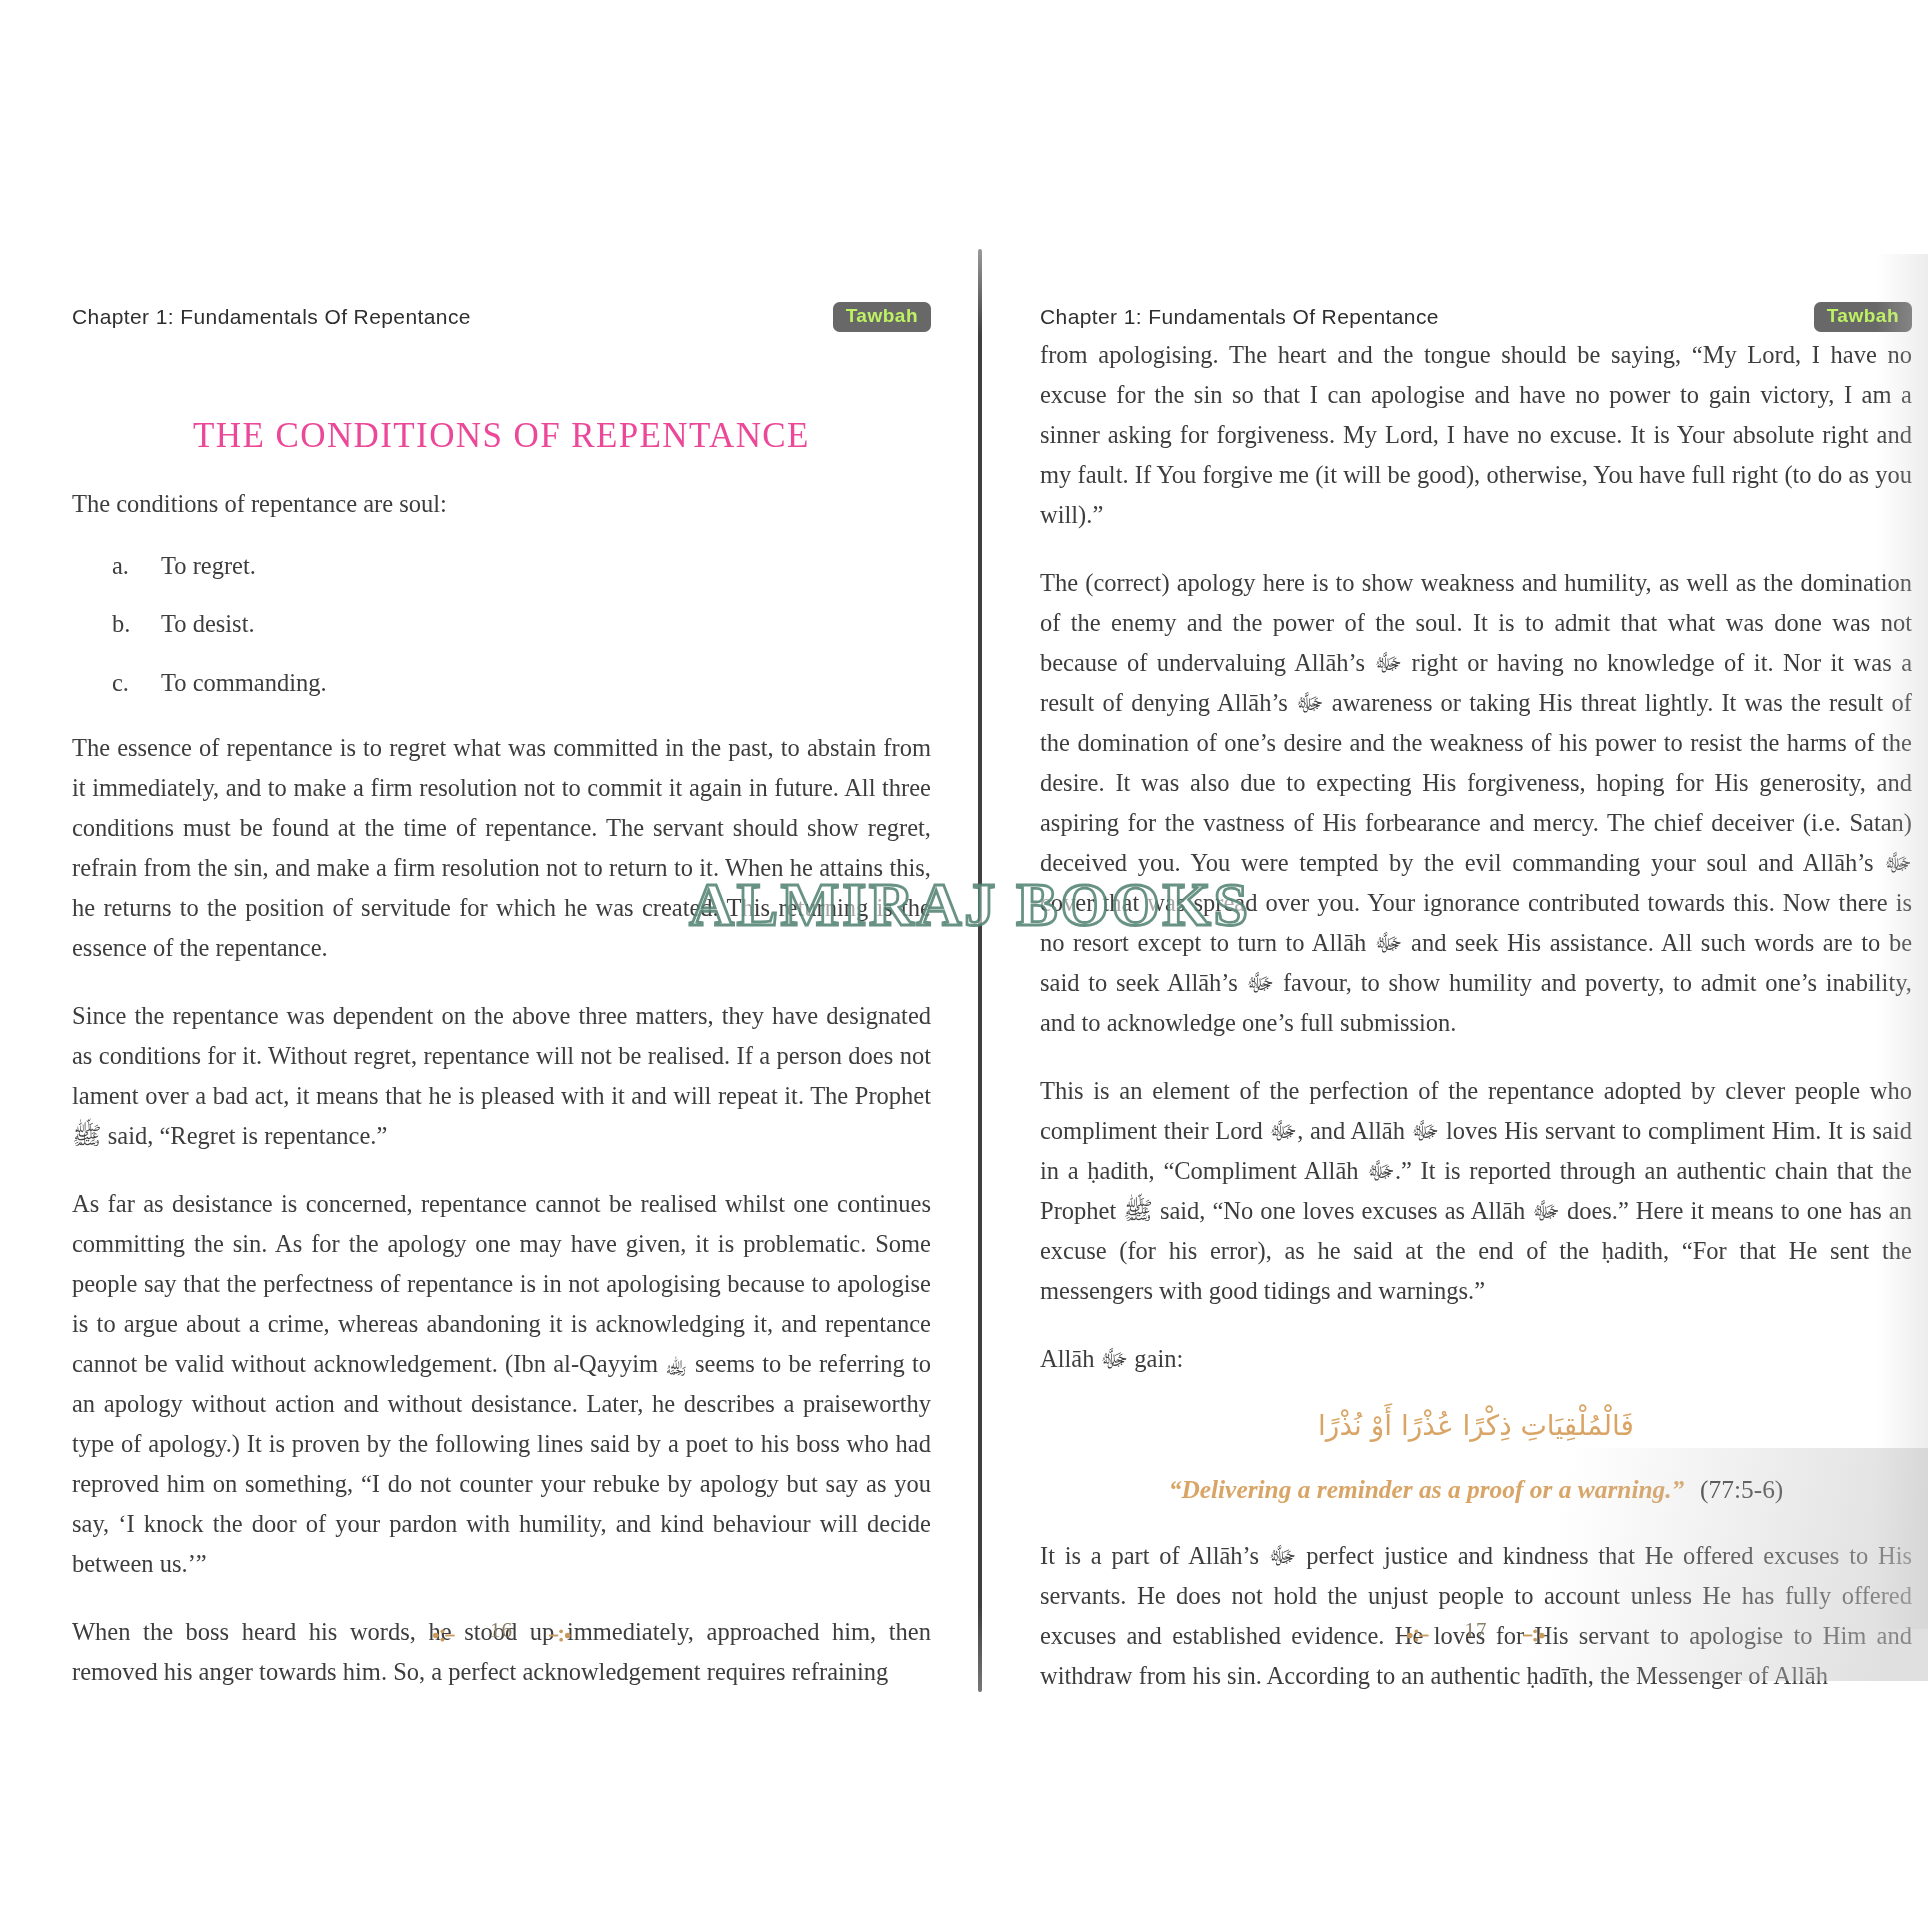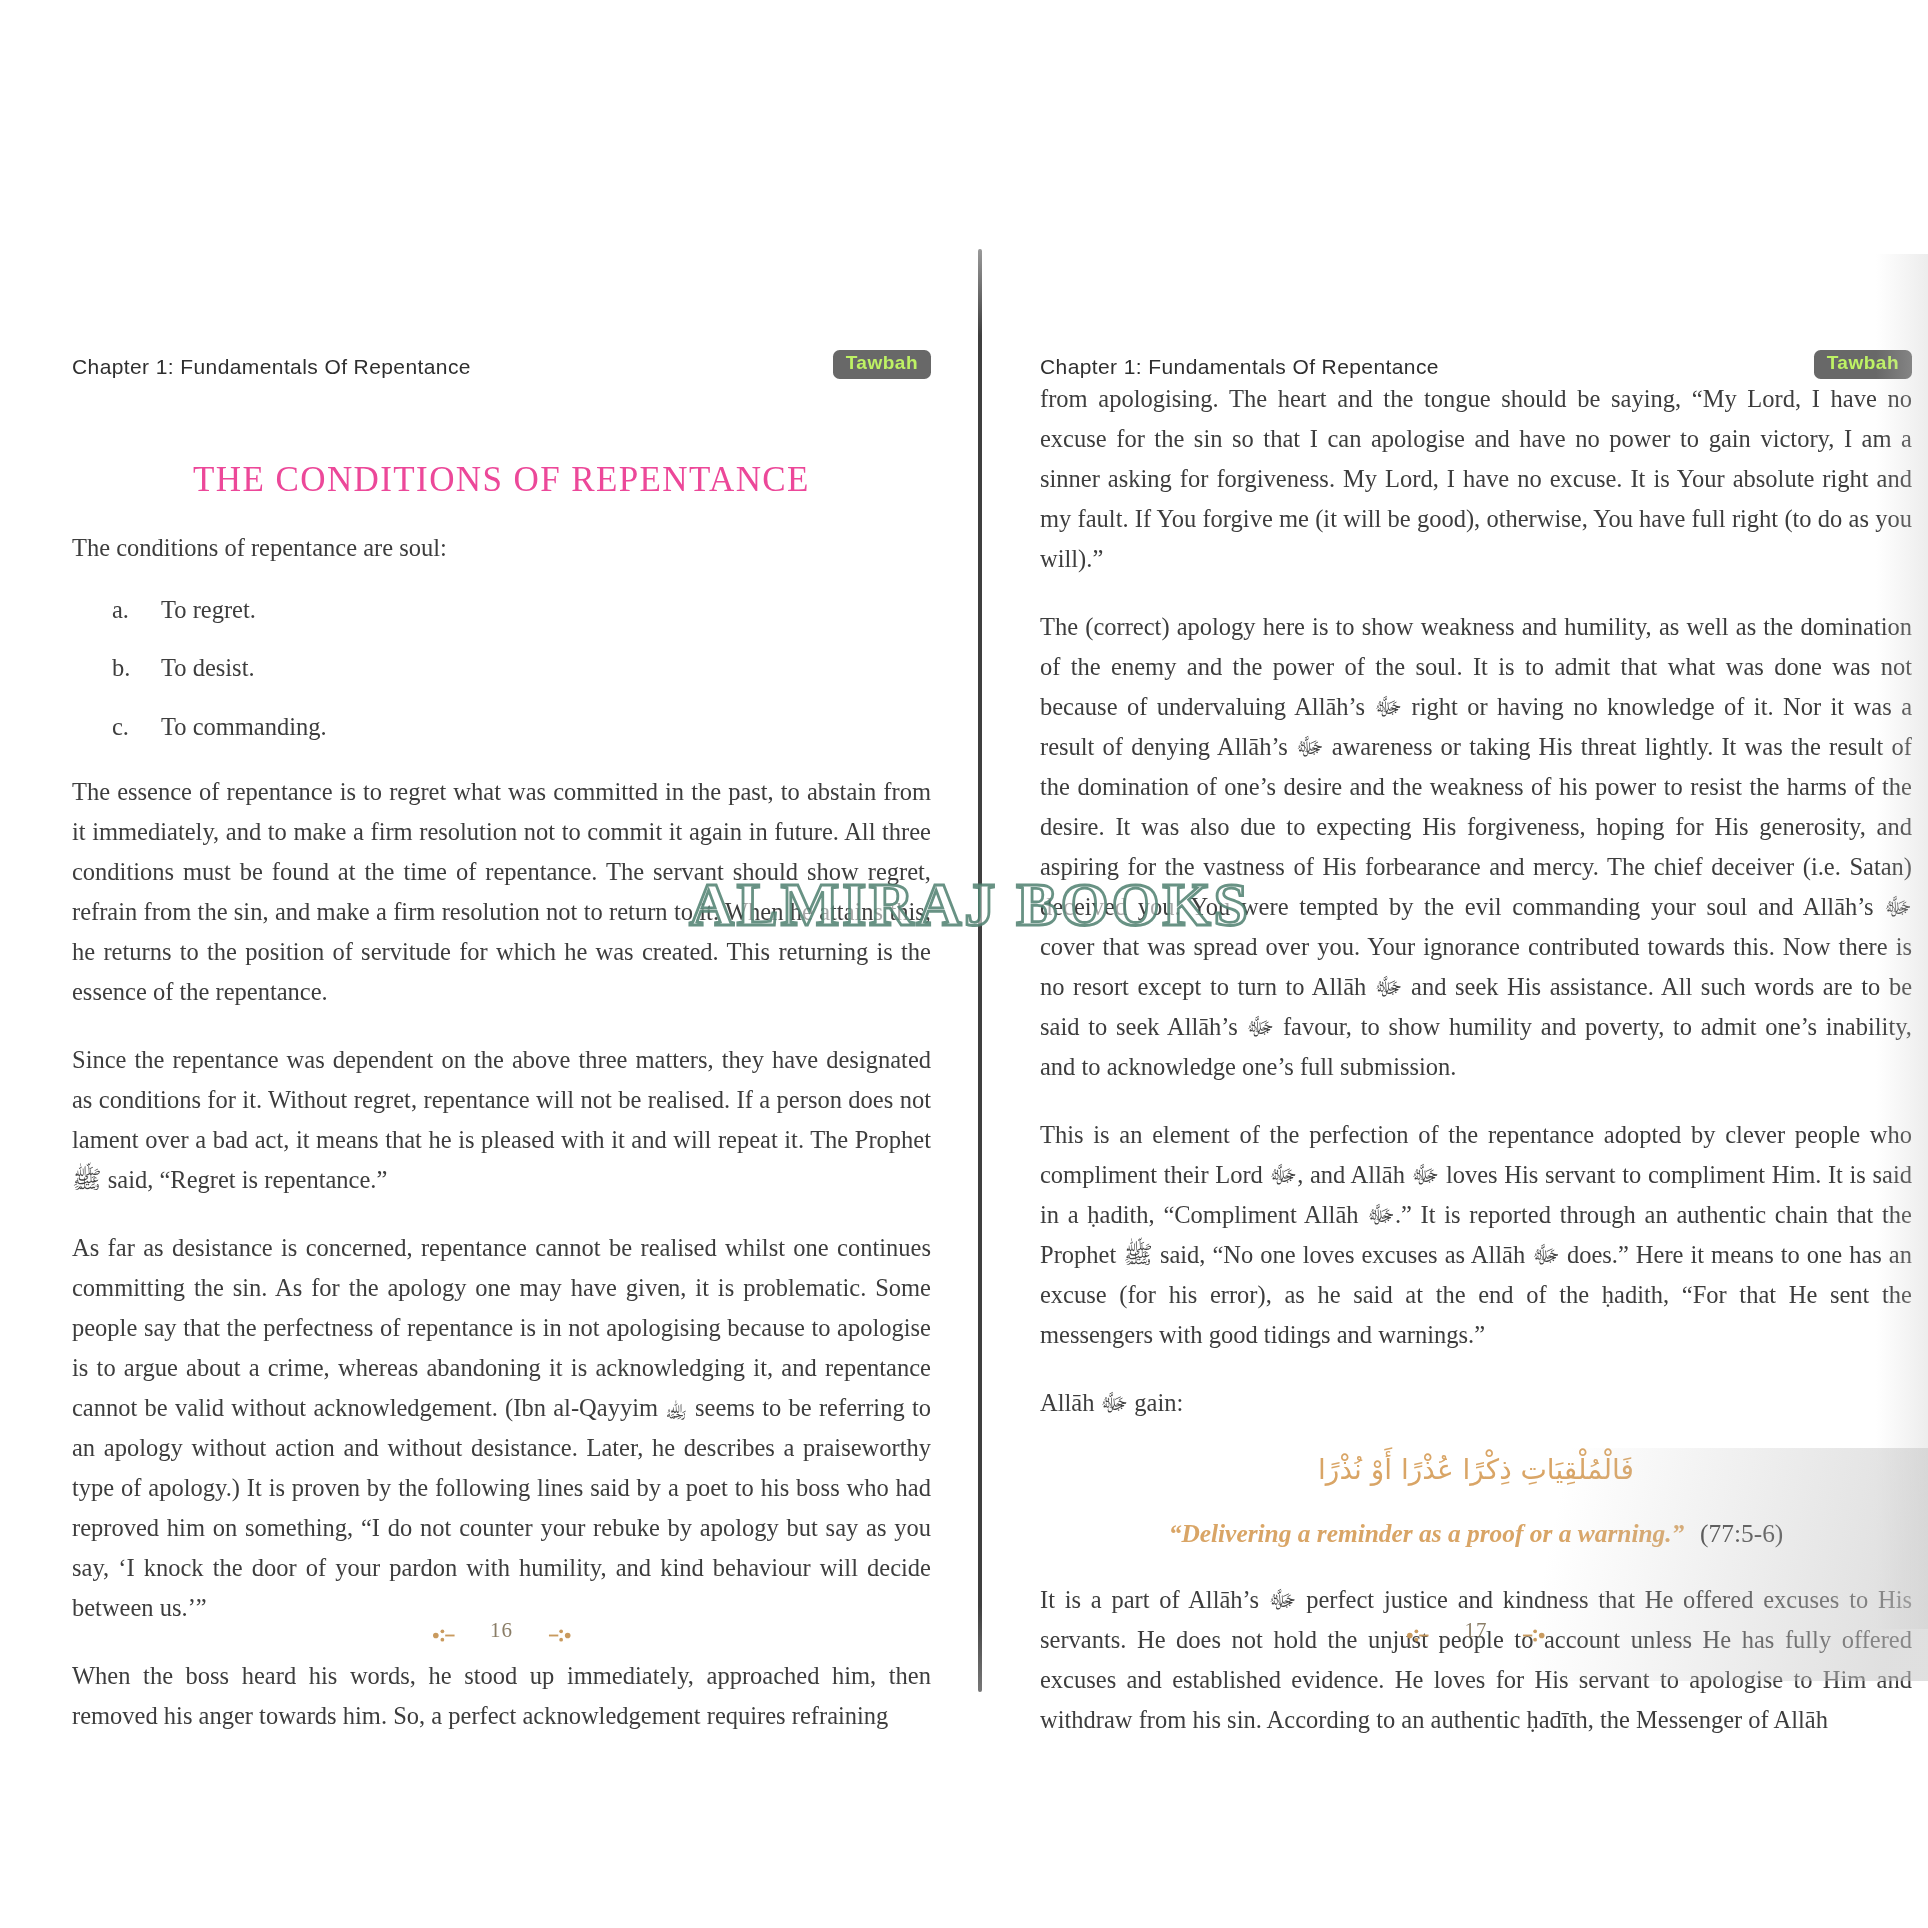--- a/index.html
+++ b/index.html
@@ -5,21 +5,21 @@
   html,body{margin:0;padding:0;background:#ffffff;}
   .canvas{
     position:relative;width:1928px;height:1928px;background:#ffffff;overflow:hidden;
     font-family:"Liberation Serif",serif;color:#3d3d3d;
   }
   
   .page{position:absolute;top:299px;}
   .page.left-col{left:72px;width:859px;}
   .page.right-col{left:1040px;width:872px;}
 
-  .page-header{display:flex;justify-content:space-between;align-items:flex-end;height:36px;margin-top:44px;}
+  .page-header{display:flex;justify-content:space-between;align-items:center;height:36px;}
   .chapter{
     font-family:"Liberation Sans",sans-serif;font-size:21px;font-weight:400;
     color:#2f2f2f;letter-spacing:0.4px;
   }
   .badge{
     display:inline-block;background:#686868;color:#bef264;
     font-family:"Liberation Sans",sans-serif;font-size:19px;font-weight:700;
     padding:2.8px 13px 4.7px;border-radius:6.6px;letter-spacing:0.5px;
   }
 

